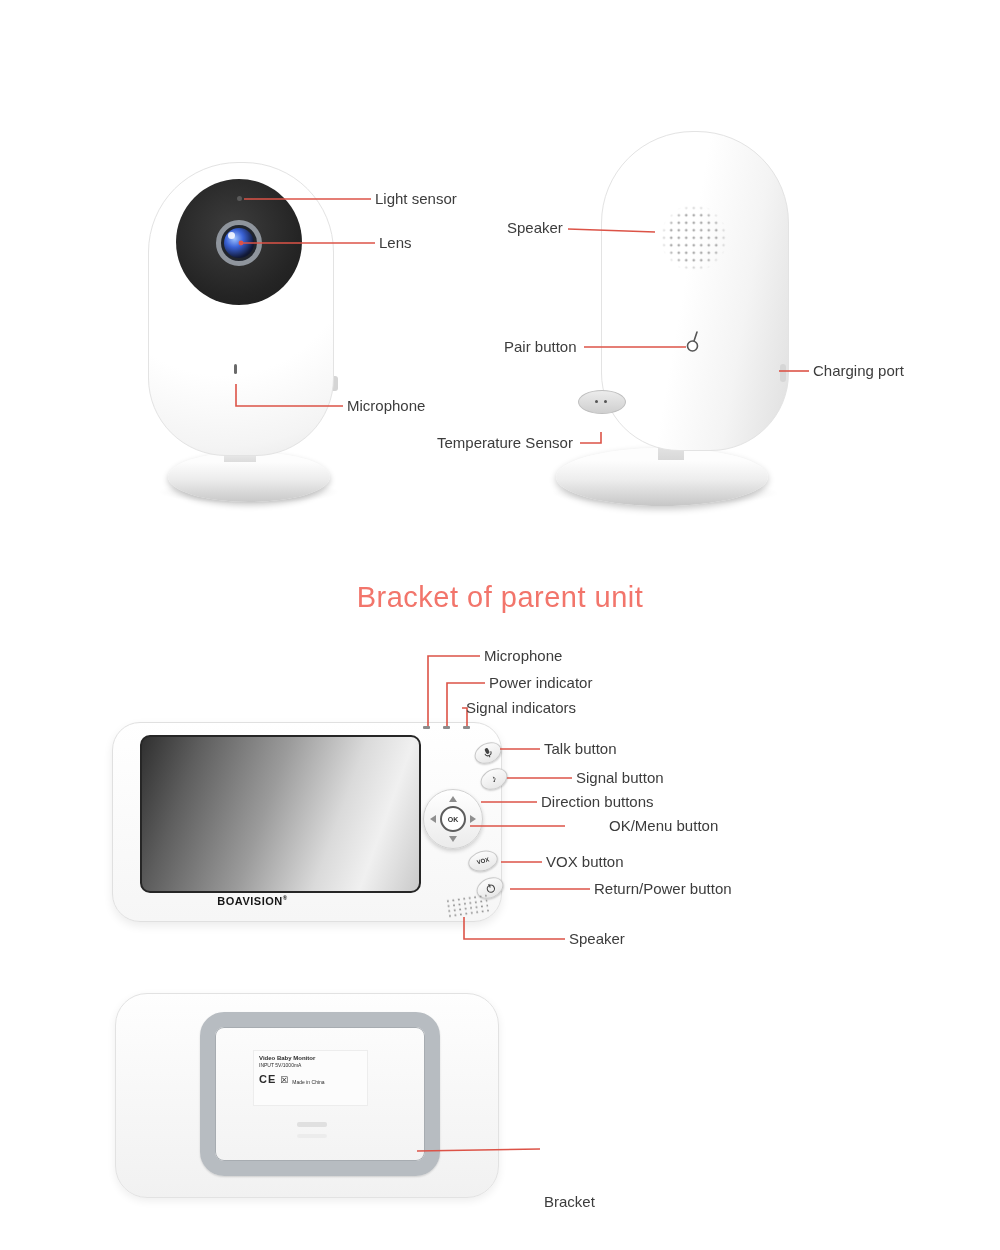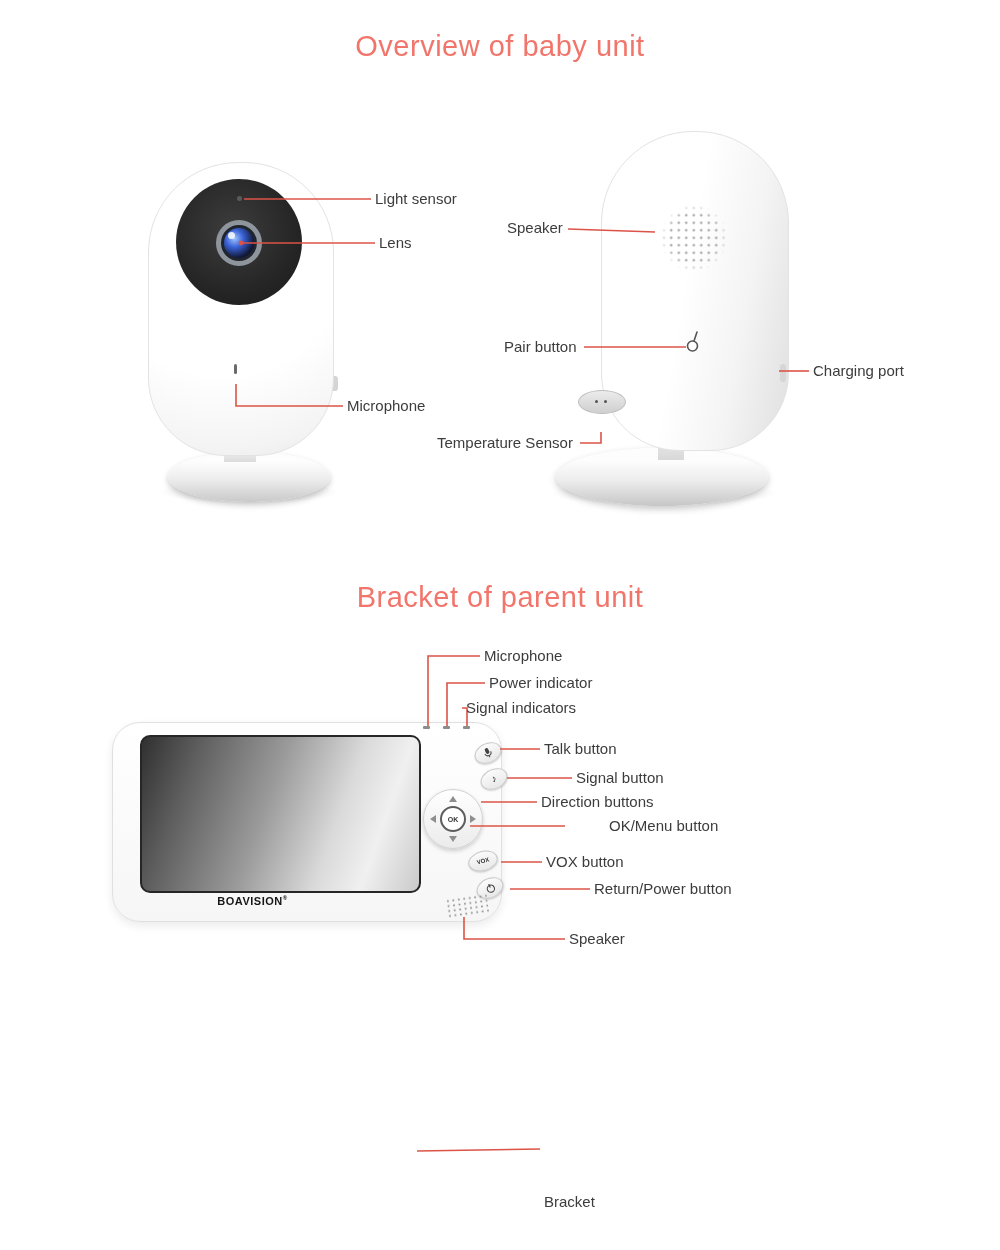--- a/index.html
+++ b/index.html
@@ -95,21 +95,20 @@
   .stk-ce { font-size:11px; font-weight:700; letter-spacing:1px; line-height:11px; }
   .stk-weee { font-size:9px; line-height:9px; }
   .stk-made { font-size:5px; line-height:6px; }
   .pb-slot { background:#e0e0e0; border-radius:2px; z-index:3; }
 </style>
 </head>
 <body>
 
 <div class="page">
 
-  <h1 class="title" style="top:30px;">Overview of baby unit</h1>
   <h1 class="title" style="top:581px;">Bracket of parent unit</h1>
 
   <div class="dev" style="left:148px; top:162px; width:184px; height:345px;">
     <div class="abs floor-shadow" style="left:10px; top:318px; width:182px; height:24px;"></div>
     <div class="abs cam-base"></div>
     <div class="abs cam-stem"></div>
     <div class="abs cam-tab"></div>
     <div class="abs cam-body"></div>
     <div class="abs cam-dark"></div>
     <div class="abs light-dot"></div>
@@ -171,20 +170,35 @@
     </div>
     <div class="abs side-btn" style="left:364px; top:156px; width:26px; height:18px; transform:rotate(-25deg);">
       <svg width="11" height="11" viewBox="0 0 11 11">
         <circle cx="5.5" cy="6" r="3.6" fill="none" stroke="#444" stroke-width="1.1"></circle>
         <line x1="5.5" y1="0.8" x2="5.5" y2="4.6" stroke="#444" stroke-width="1.1"></line>
       </svg>
     </div>
     <div class="abs spk-grid"></div>
   </div>
 
+  <div class="dev" style="left:115px; top:993px; width:400px; height:210px;">
+    <div class="abs pb-body"></div>
+    <div class="abs pb-bracket"></div>
+    <div class="abs pb-sticker">
+      <div class="stk-1">Video Baby Monitor</div>
+      <div class="stk-2">INPUT 5V/1000mA</div>
+      <div class="stk-row">
+        <span class="stk-ce">CE</span>
+        <span class="stk-weee">☒</span>
+        <span class="stk-made">Made in China</span>
+      </div>
+    </div>
+    <div class="abs pb-slot" style="left:182px; top:129px; width:30px; height:5px;"></div>
+    <div class="abs pb-slot" style="left:182px; top:141px; width:30px; height:4px; background:#ececec;"></div>
+  </div>
 
   <svg class="overlay" width="1000" height="1250" viewBox="0 0 1000 1250">
     <polyline points="244,199 371,199"></polyline>
     <circle cx="241" cy="243" r="2.4" fill="#dc5347" stroke="none"></circle>
     <polyline points="241,243 375,243"></polyline>
     <polyline points="236,384 236,406 343,406"></polyline>
     <polyline points="568,229 655,232"></polyline>
     <polyline points="584,347 686,347"></polyline>
     <polyline points="779,371 809,371"></polyline>
     <polyline points="580,443 601,443 601,432"></polyline>

